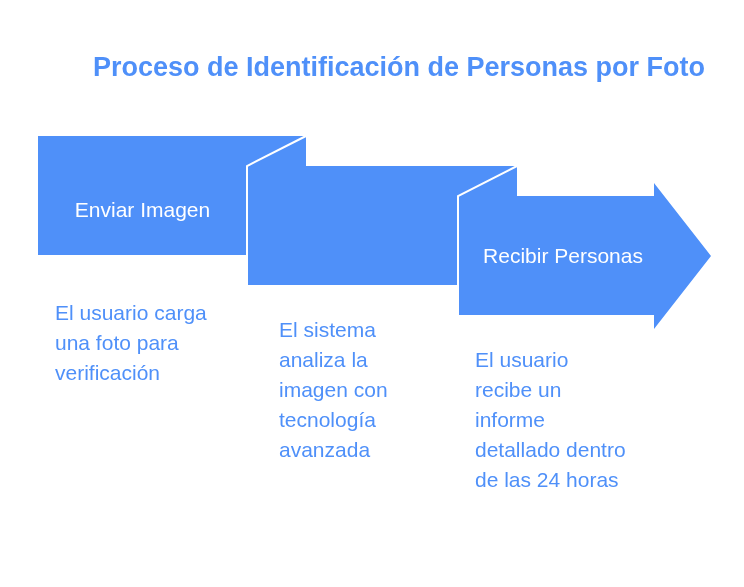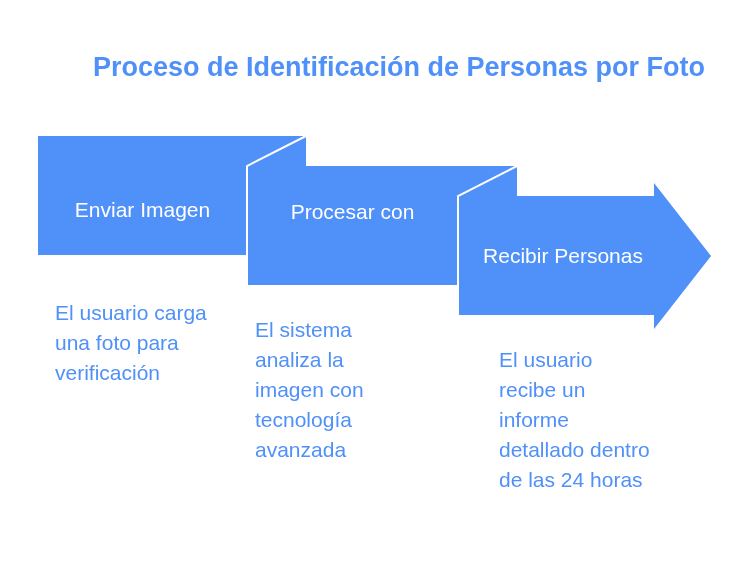--- a/index.html
+++ b/index.html
@@ -23,20 +23,19 @@
   <polyline points="306,136 247,166 247,285" fill="none" stroke="#ffffff" stroke-width="2"></polyline>
 
   <polygon points="458,196 654,196 654,183 711,256 654,329 654,315 458,315" fill="#4f90f9"></polygon>
 
   <polyline points="517,166 458,196 458,315" fill="none" stroke="#ffffff" stroke-width="2"></polyline>
 </svg>
 
 <div class="step-label" style="left:38px; top:181px; width:209px;margin-top:14px;">Enviar Imagen</div>
 
 <div class="step-label" style="left:247px; top:197px; width:211px;">
-  <div>Procesar con</div>
 </div>
 
 <div class="step-label" style="left:458px; top:241px; width:210px;">Recibir Personas</div>
 
 <div class="desc" style="left:55px; top:298px; width:165px;">El usuario carga una foto para verificación</div>
-<div class="desc" style="left:255px; top:315px; width:150px;">El sistema analiza la imagen con tecnología avanzada</div>
-<div class="desc" style="left:475px; top:345px; width:155px;margin-left:24px;">El usuario recibe un informe detallado dentro de las 24 horas</div>
+<div class="desc" style="left:279px; top:315px; width:150px;">El sistema analiza la imagen con tecnología avanzada</div>
+<div class="desc" style="left:475px; top:345px; width:155px;">El usuario recibe un informe detallado dentro de las 24 horas</div>
 
 </body></html>

